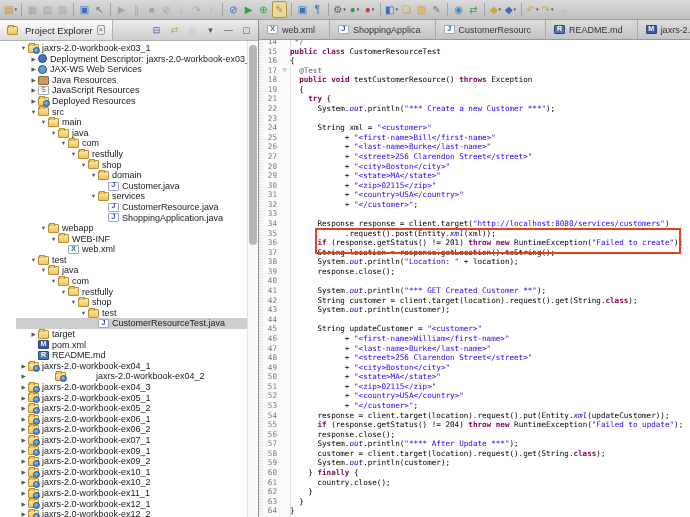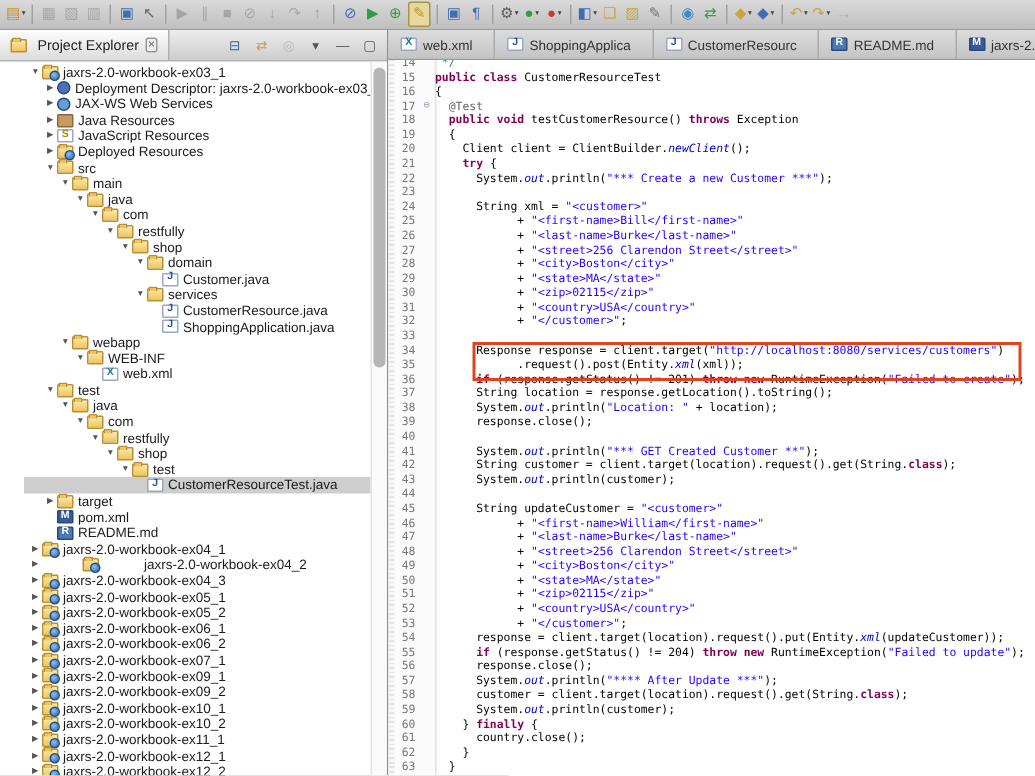--- a/index.html
+++ b/index.html
@@ -422,25 +422,20 @@
               <span class="ln">18</span>
               <span class="fold"></span>
               <span class="ct">  <span class="kw">public</span> <span class="kw">void</span> testCustomerResource() <span class="kw">throws</span> Exception</span>
             </div>
             <div class="cl">
               <span class="ln">19</span>
               <span class="fold"></span>
               <span class="ct">  {</span>
             </div>
             <div class="cl">
-              <span class="ln">20</span>
-              <span class="fold"></span>
-              <span class="ct">    Client client = ClientBuilder.<span class="st">newClient</span>();</span>
-            </div>
-            <div class="cl">
               <span class="ln">21</span>
               <span class="fold"></span>
               <span class="ct">    <span class="kw">try</span> {</span>
             </div>
             <div class="cl">
               <span class="ln">22</span>
               <span class="fold"></span>
               <span class="ct">      System.<span class="st">out</span>.println(<span class="str">"*** Create a new Customer ***"</span>);</span>
             </div>
             <div class="cl">

